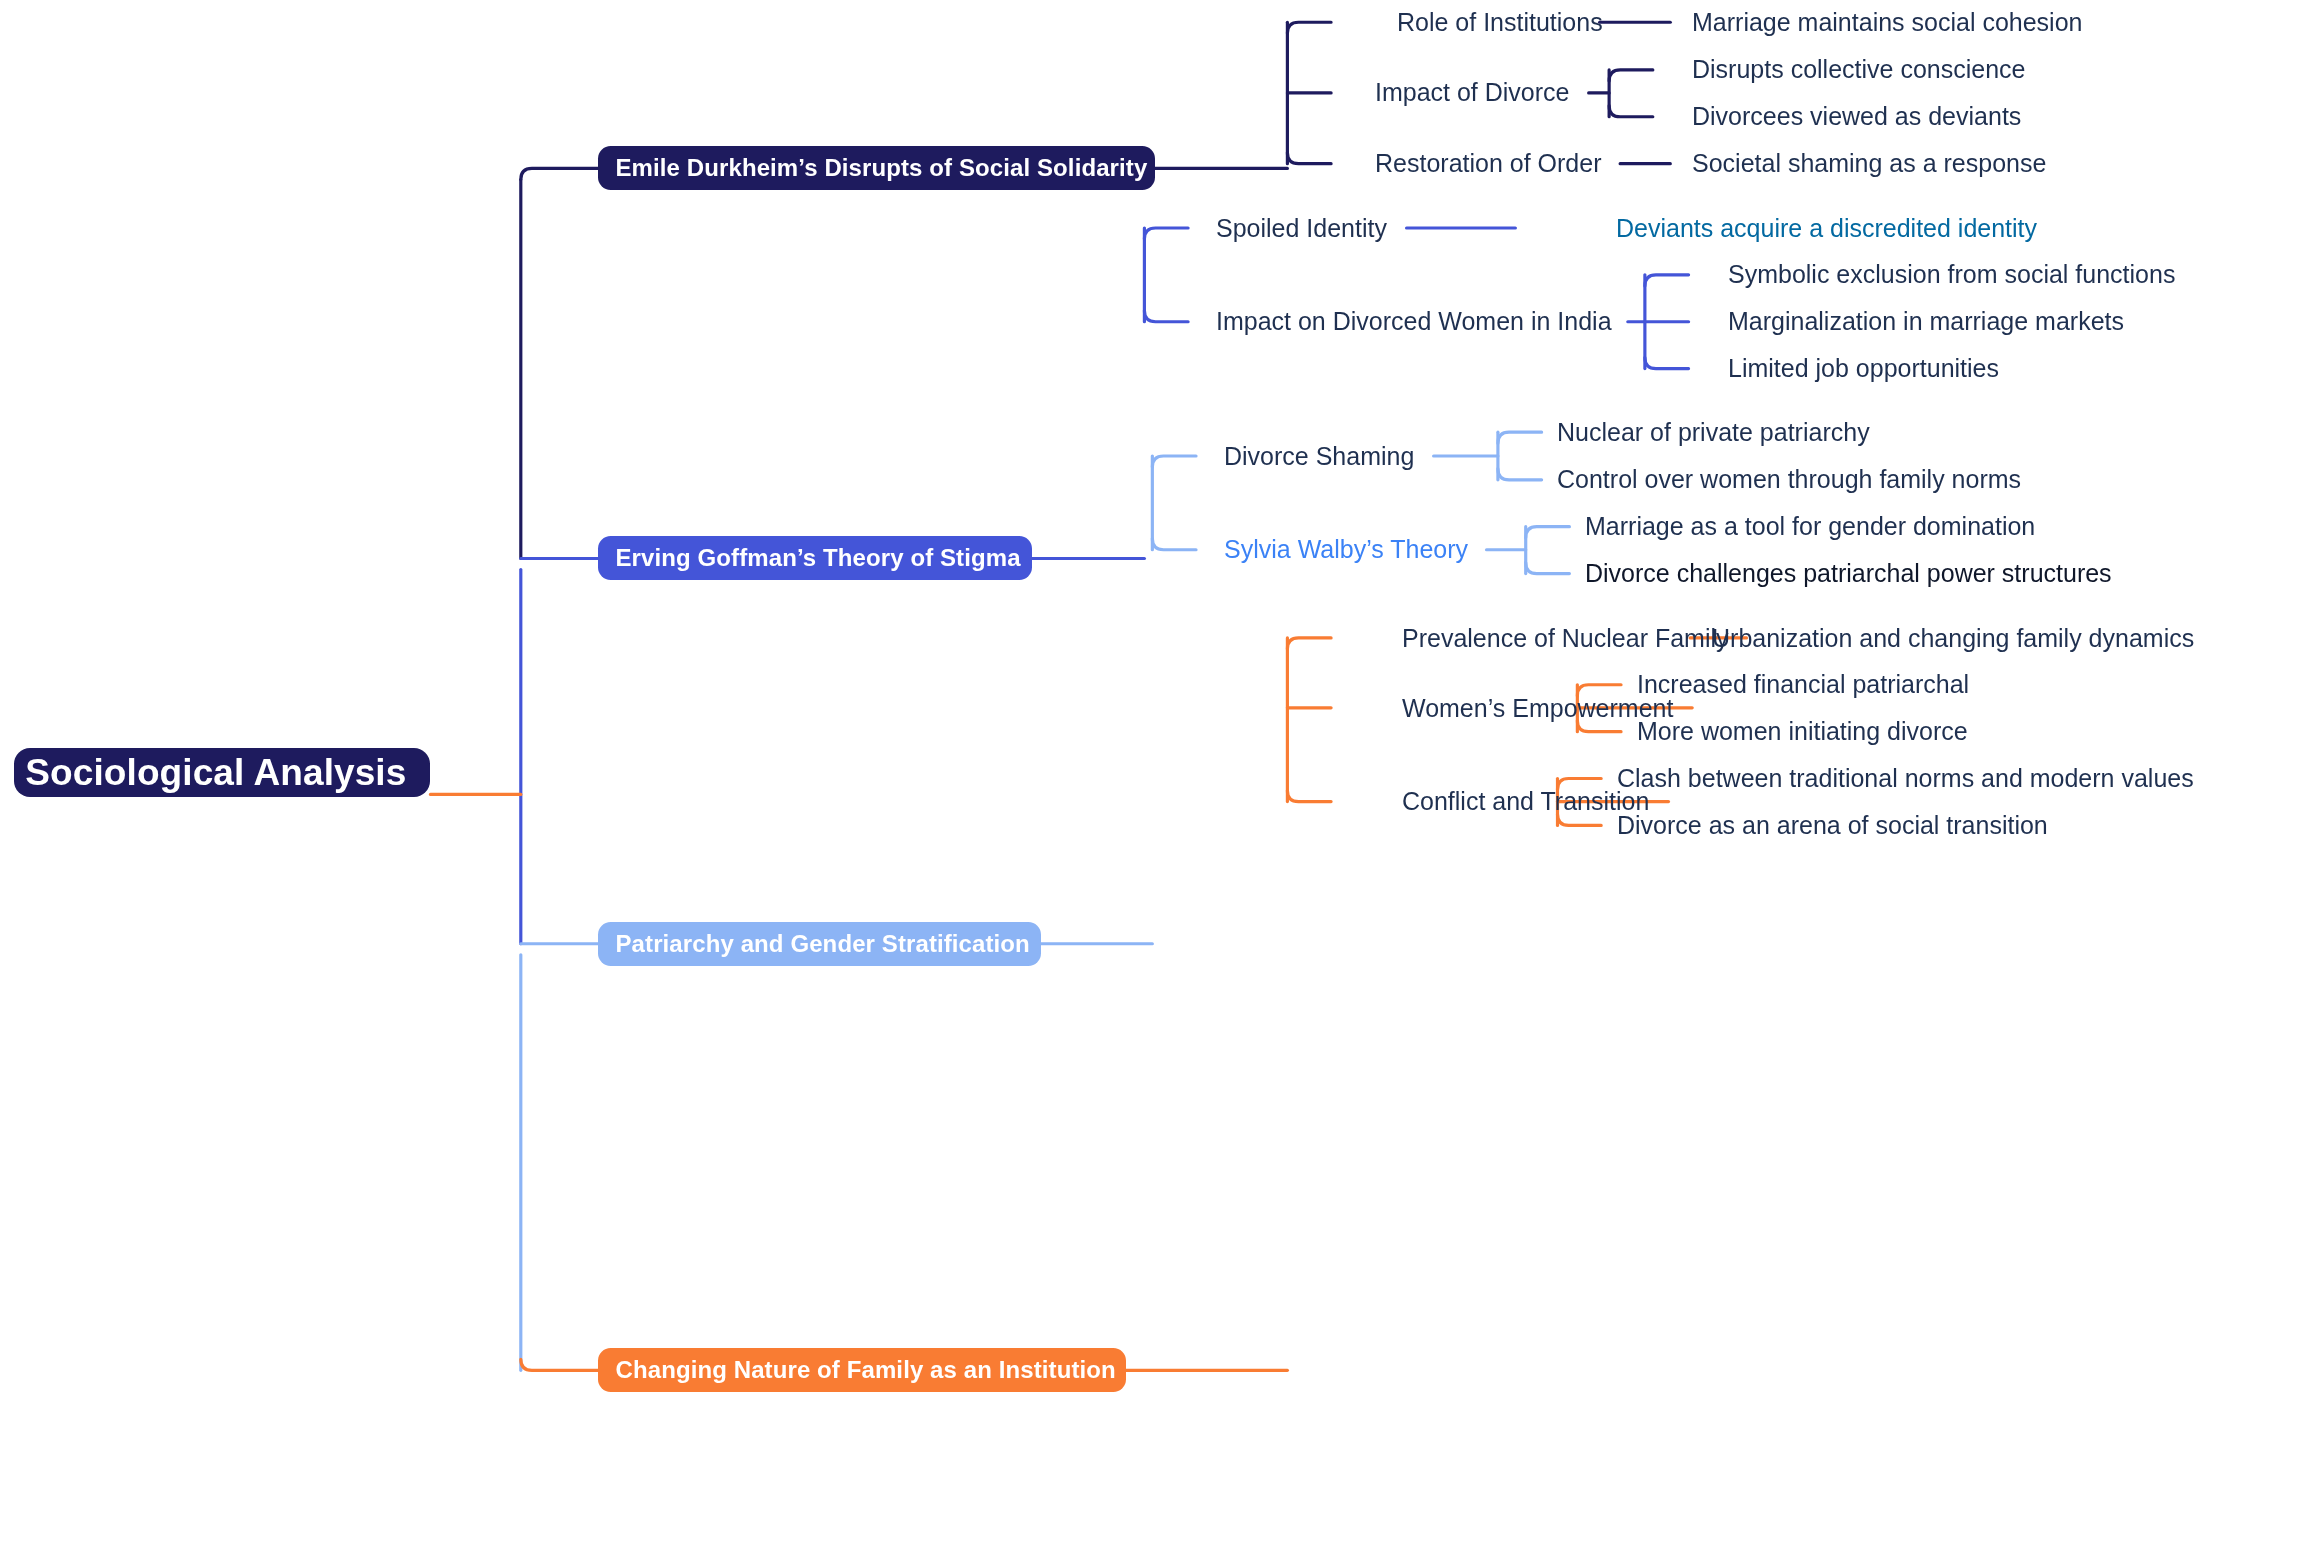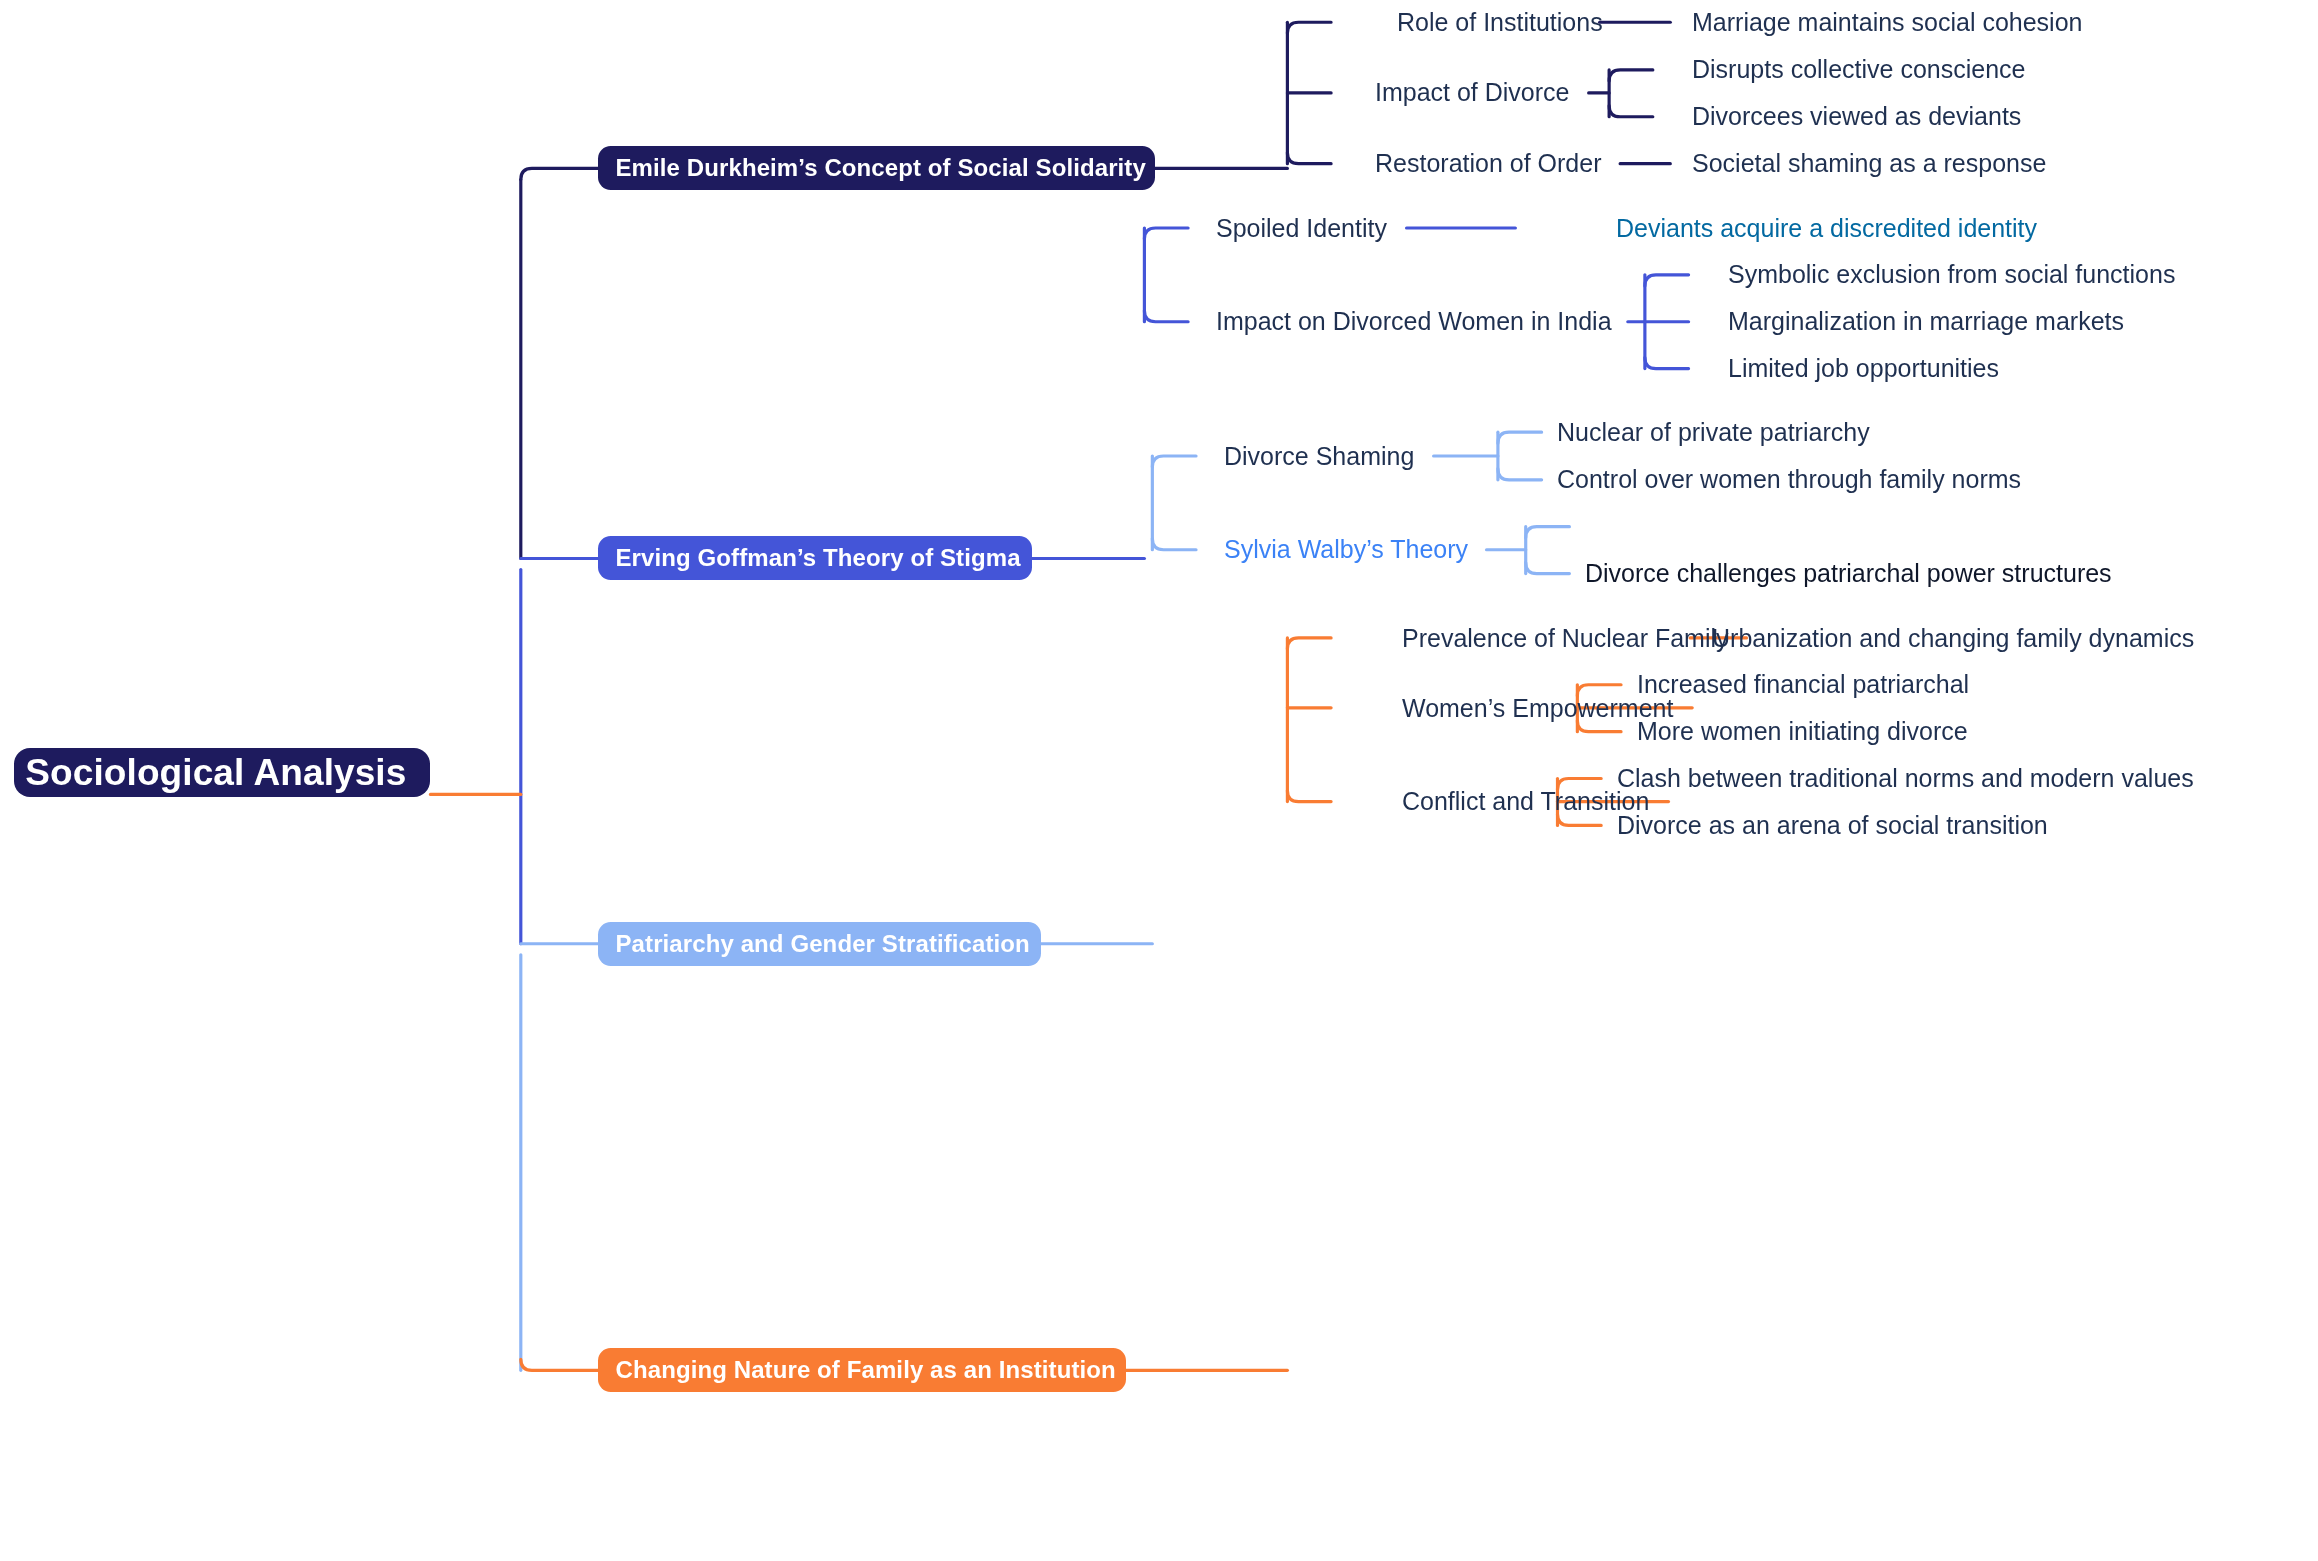--- a/index.html
+++ b/index.html
@@ -108,40 +108,41 @@
       <path d="M 2129.546875 891 L 1985 891" fill="none" stroke="#f97c33" stroke-width="4" stroke-linecap="round"></path>
       <path d="M 1985 862 L 1985 921" fill="none" stroke="#f97c33" stroke-width="4" stroke-linecap="round"></path>
       <path d="M 1985 876 L 1985 876 M 1985 876 Q 1985 862 1999 862 L 2040 862" fill="none" stroke="#f97c33" stroke-width="4" stroke-linecap="round"></path>
       <path d="M 1985 907 Q 1985 921 1999 921 L 2040 921" fill="none" stroke="#f97c33" stroke-width="4" stroke-linecap="round"></path>
       <path d="M 2099.71875 1009 L 1960 1009" fill="none" stroke="#f97c33" stroke-width="4" stroke-linecap="round"></path>
       <path d="M 1960 980 L 1960 1039" fill="none" stroke="#f97c33" stroke-width="4" stroke-linecap="round"></path>
       <path d="M 1960 994 L 1960 994 M 1960 994 Q 1960 980 1974 980 L 2015 980" fill="none" stroke="#f97c33" stroke-width="4" stroke-linecap="round"></path>
       <path d="M 1960 1025 Q 1960 1039 1974 1039 L 2015 1039" fill="none" stroke="#f97c33" stroke-width="4" stroke-linecap="round"></path>
     </svg>
 <div class="node pill root" style="left: 14.3px; top: 748px; width: 416px; height: 49px; background: rgb(30, 27, 94); color: rgb(255, 255, 255);">Sociological Analysis</div>
-    <div class="node pill branch" style="left: 598px; top: 146px; width: 557px; height: 44px; background: rgb(30, 27, 94); color: rgb(255, 255, 255);">Emile Durkheim’s Concept of Social Solidarity</div>
+    <div class="node pill branch" style="left: 598px; top: 146px; width: 557px; height: 44px; background: rgb(30, 27, 94); color: rgb(255, 255, 255);">Emile Durkheim’s Disrupts of Social Solidarity</div>
     <div class="node plain" style="left: 1397px; top: 4.8px; height: 35px; color: rgb(31, 48, 80);">Role of Institutions</div>
     <div class="node plain" style="left: 1692px; top: 4.8px; height: 35px; color: rgb(31, 48, 80);">Marriage maintains social cohesion</div>
     <div class="node plain" style="left: 1375px; top: 75px; height: 35px; color: rgb(31, 48, 80);">Impact of Divorce</div>
     <div class="node plain" style="left: 1692px; top: 52px; height: 35px; color: rgb(31, 48, 80);">Disrupts collective conscience</div>
     <div class="node plain" style="left: 1692px; top: 99px; height: 35px; color: rgb(31, 48, 80);">Divorcees viewed as deviants</div>
     <div class="node plain" style="left: 1375px; top: 146px; height: 35px; color: rgb(31, 48, 80);">Restoration of Order</div>
     <div class="node plain" style="left: 1692px; top: 146px; height: 35px; color: rgb(31, 48, 80);">Societal shaming as a response</div>
     <div class="node pill branch" style="left: 598px; top: 536px; width: 434px; height: 44px; background: rgb(68, 85, 216); color: rgb(255, 255, 255);">Erving Goffman’s Theory of Stigma</div>
     <div class="node plain" style="left: 1216px; top: 211px; height: 35px; color: rgb(31, 48, 80);">Spoiled Identity</div>
     <div class="node plain" style="left: 1616px; top: 211px; height: 35px; color: #0369a1; text-align: center;">Deviants acquire a discredited identity</div>
     <div class="node plain" style="left: 1216px; top: 304px; height: 35px; color: rgb(31, 48, 80);">Impact on Divorced Women in India</div>
     <div class="node plain" style="left: 1728px; top: 257px; height: 35px; color: rgb(31, 48, 80);">Symbolic exclusion from social functions</div>
     <div class="node plain" style="left: 1728px; top: 304px; height: 35px; color: rgb(31, 48, 80);">Marginalization in marriage markets</div>
     <div class="node plain" style="left: 1728px; top: 351px; height: 35px; color: rgb(31, 48, 80);">Limited job opportunities</div>
     <div class="node pill branch" style="left: 598px; top: 922px; width: 443px; height: 44px; background: rgb(140, 180, 245); color: rgb(255, 255, 255);">Patriarchy and Gender Stratification</div>
     <div class="node plain" style="left: 1224px; top: 439px; height: 35px; color: rgb(31, 48, 80);">Divorce Shaming</div>
     <div class="node plain" style="left: 1557px; top: 415px; height: 35px; color: rgb(31, 48, 80);">Nuclear of private patriarchy</div>
     <div class="node plain" style="left: 1557px; top: 462px; height: 35px; color: rgb(31, 48, 80);">Control over women through family norms</div>
     <div class="node plain" style="left: 1224px; top: 532px; height: 35px; color: #3b82f6;">Sylvia Walby’s Theory</div>
+    <div class="node plain" style="left: 1585px; top: 509px; height: 35px; color: rgb(31, 48, 80);">Marriage as a tool for gender domination</div>
     <div class="node plain" style="left: 1585px; top: 556px; height: 35px; color: #0f172a;">Divorce challenges patriarchal power structures</div>
     <div class="node pill branch" style="left: 598px; top: 1348px; width: 528px; height: 44px; background: rgb(249, 124, 51); color: rgb(255, 255, 255);">Changing Nature of Family as an Institution</div>
     <div class="node plain" style="left: 1402px; top: 621px; height: 35px; color: rgb(31, 48, 80);">Prevalence of Nuclear Family</div>
     <div class="node plain" style="left: 1712px; top: 621px; height: 35px; color: rgb(31, 48, 80);">Urbanization and changing family dynamics</div>
     <div class="node plain" style="left: 1402px; top: 691px; height: 35px; color: rgb(31, 48, 80);">Women’s Empowerment</div>
     <div class="node plain" style="left: 1637px; top: 667px; height: 35px; color: rgb(31, 48, 80);">Increased financial patriarchal</div>
     <div class="node plain" style="left: 1637px; top: 714px; height: 35px; color: rgb(31, 48, 80);">More women initiating divorce</div>
     <div class="node plain" style="left: 1402px; top: 784px; height: 35px; color: rgb(31, 48, 80);">Conflict and Transition</div>
     <div class="node plain" style="left: 1617px; top: 761px; height: 35px; color: rgb(31, 48, 80);">Clash between traditional norms and modern values</div>
     <div class="node plain" style="left: 1617px; top: 808px; height: 35px; color: rgb(31, 48, 80);">Divorce as an arena of social transition</div>

